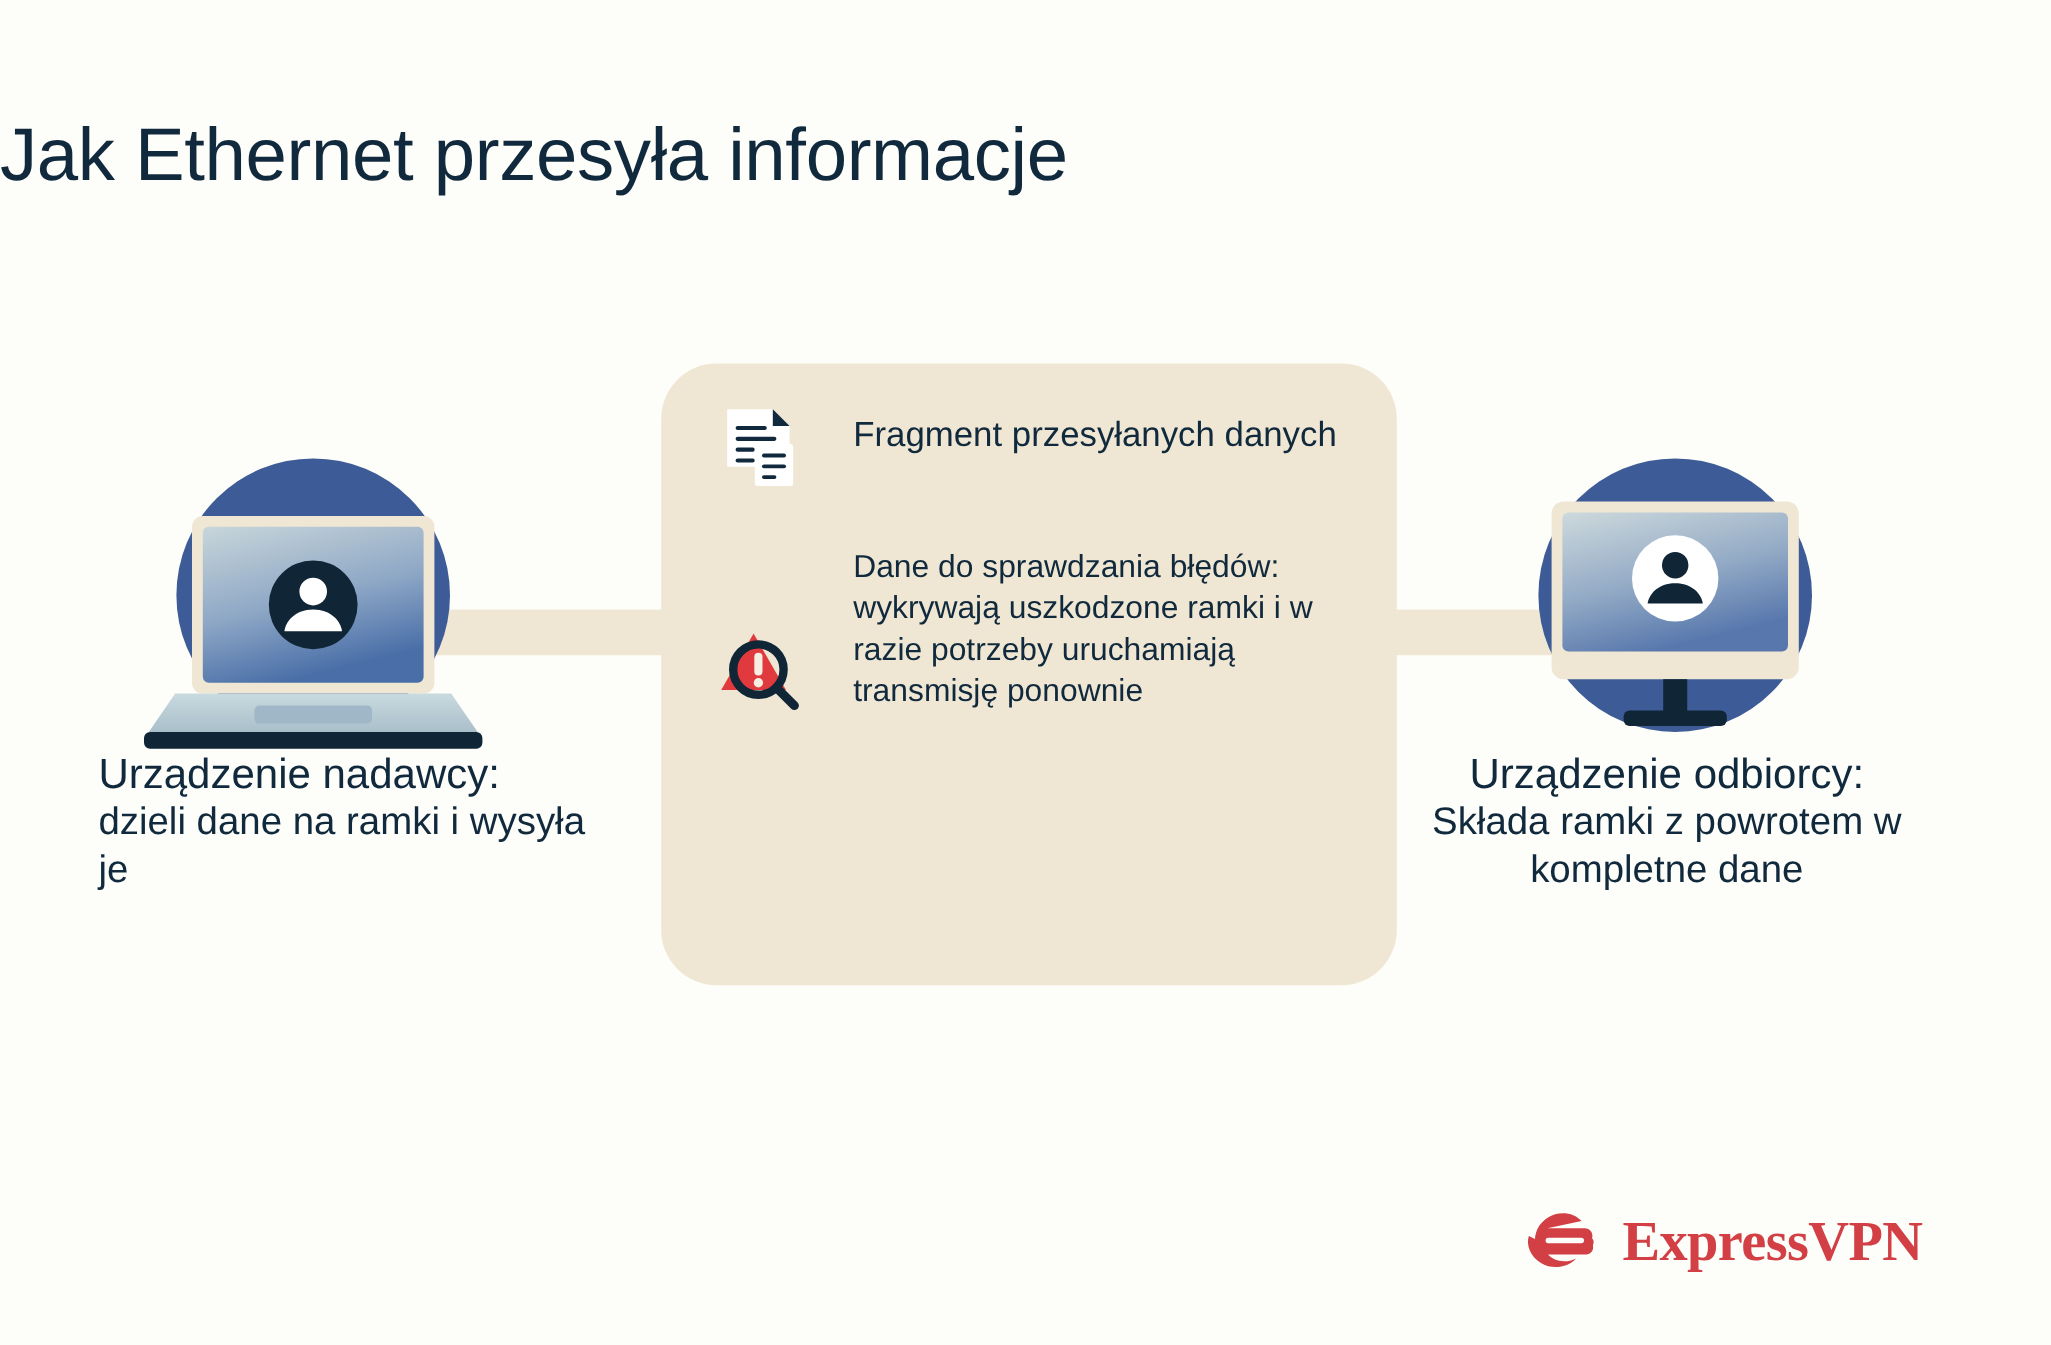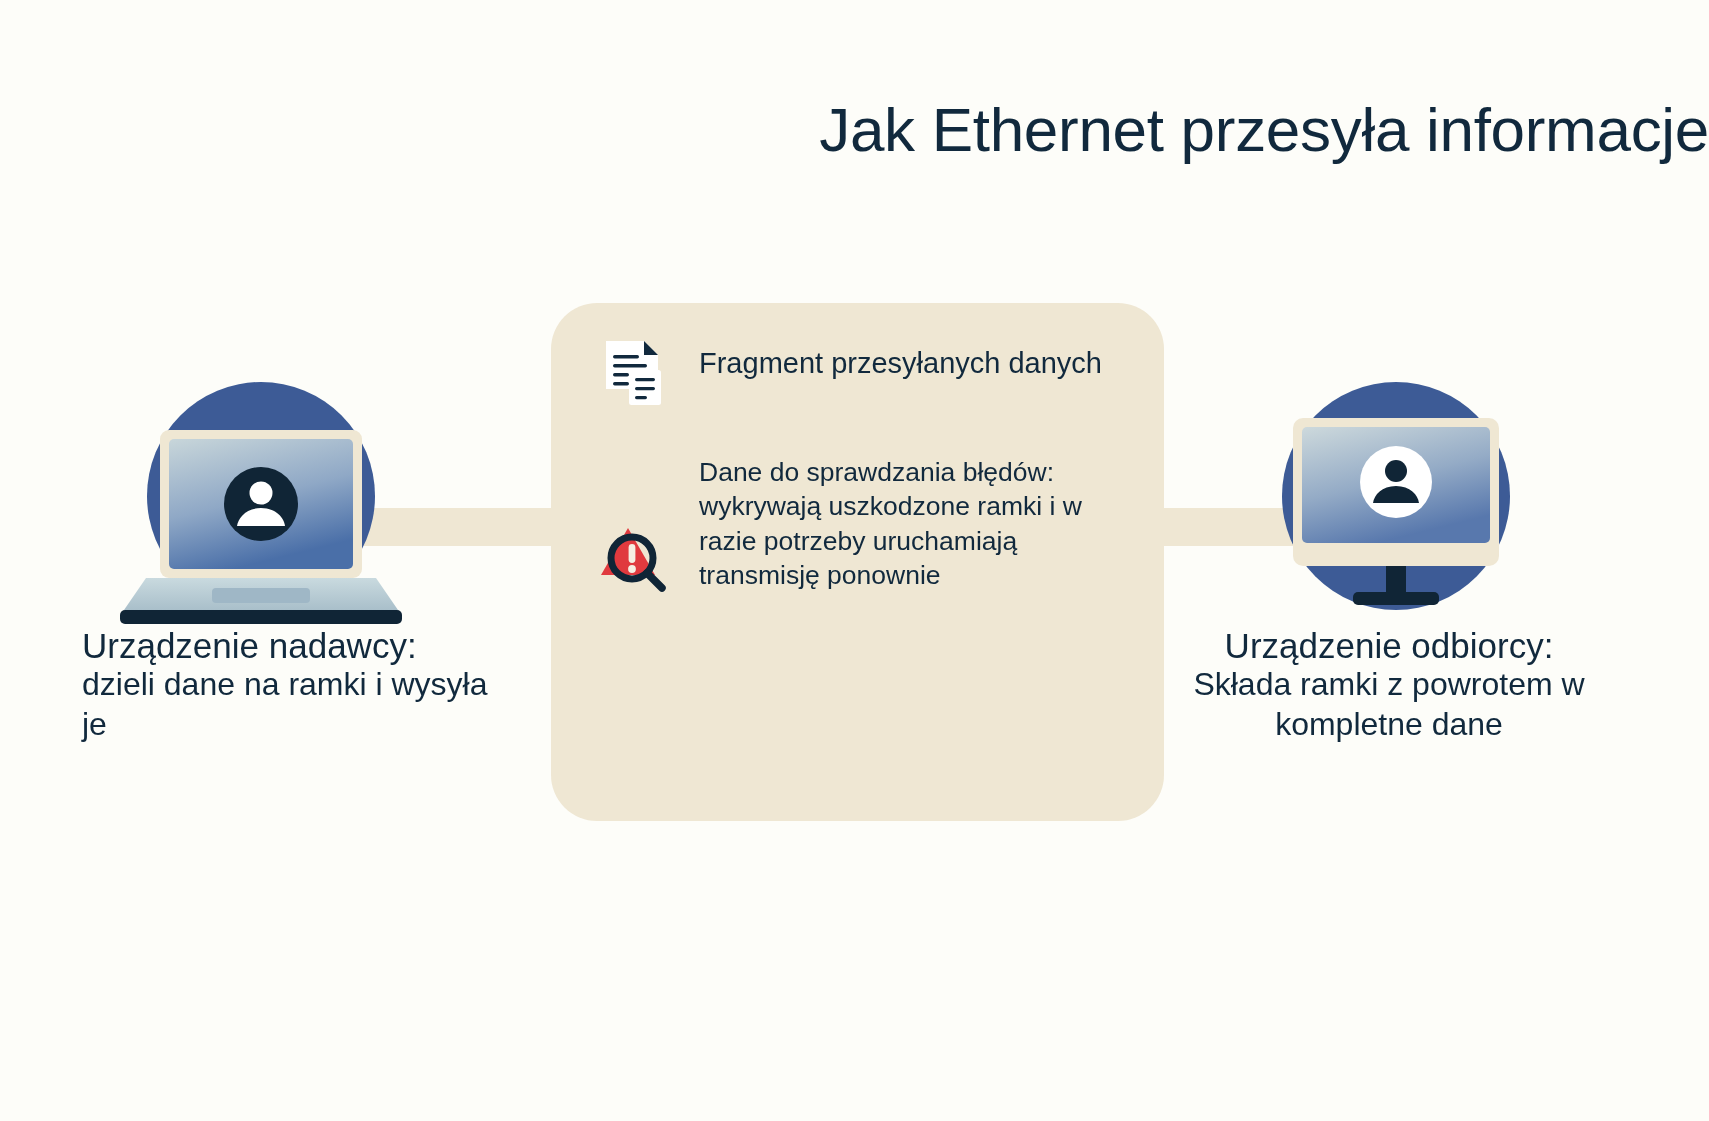--- a/index.html
+++ b/index.html
@@ -20,21 +20,21 @@
     width: 1709px;
     height: 1121px;
   }
 
   
   .title {
     position: absolute;
     top: 96px;
     left: 0;
     width: 1709px;
-    text-align: right;
+    text-align: left;
     font-size: 62px;
     line-height: 1.1;
     font-weight: 400;
     color: #11293d;
     letter-spacing: -0.3px;
   }
 
   
   .connector {
     position: absolute;
@@ -52,21 +52,21 @@
     width: 613px;
     height: 518px;
     background: #efe7d3;
     border-radius: 46px;
     box-sizing: border-box;
     padding: 28px 34px 24px 46px;
   }
   .bullet {
     display: flex;
     align-items: flex-start;
-    gap: 26px;
+    gap: 38px;
   }
   .bullet.b1 { margin-top: 8px; }
   .bullet.b2 { margin-top: 36px; align-items: center; }
   .bullet.b3 { margin-top: 46px; align-items: flex-end; }
 
   .bullet-icon {
     flex: 0 0 auto;
     width: 76px;
     display: flex;
     justify-content: center;
@@ -241,14 +241,23 @@
 
           <rect x="30.6" y="25" width="6.8" height="19" rx="3.4" fill="#f6efe2"></rect>
           <circle cx="34" cy="50" r="3.9" fill="#f6efe2"></circle>
         </svg>
       </div>
       <div class="bullet-text">Dane do sprawdzania błędów: wykrywają uszkodzone ramki i w razie potrzeby uruchamiają transmisję ponownie</div>
     </div>
 
   </div>
 
+  <div class="logo">
+    <svg width="66" height="54" viewBox="0 0 66 54">
+      <path d="M46 9.5 c-6.5 -7 -18 -8.5 -27 -3.5 c-9 5 -13 14.5 -11.5 22 h41 c4 0 6.5 -2.8 6.5 -6.2 c0 -3.6 -2.8 -6.3 -6.5 -6.3 h-31 z" fill="#d23f44"></path>
+      <path d="M8 25 h41 c4 0 6.6 2.8 6.6 6.3 c0 3.5 -2.7 6.2 -6.6 6.2 h-31 c5 5.8 15 7.5 23.5 3.2 c-7 7.5 -19.5 9.6 -29 4 c-9.5 -5.6 -12.8 -15.4 -10.5 -22.7 z" fill="#d23f44"></path>
+      <rect x="7" y="21.5" width="49" height="11.5" rx="5.7" fill="#d23f44"></rect>
+      <rect x="16" y="23.5" width="32" height="4.5" rx="2.2" fill="#fdfdf9"></rect>
+    </svg>
+    <div class="logo-word">ExpressVPN</div>
+  </div>
 
 </div>
 
 </body></html>

